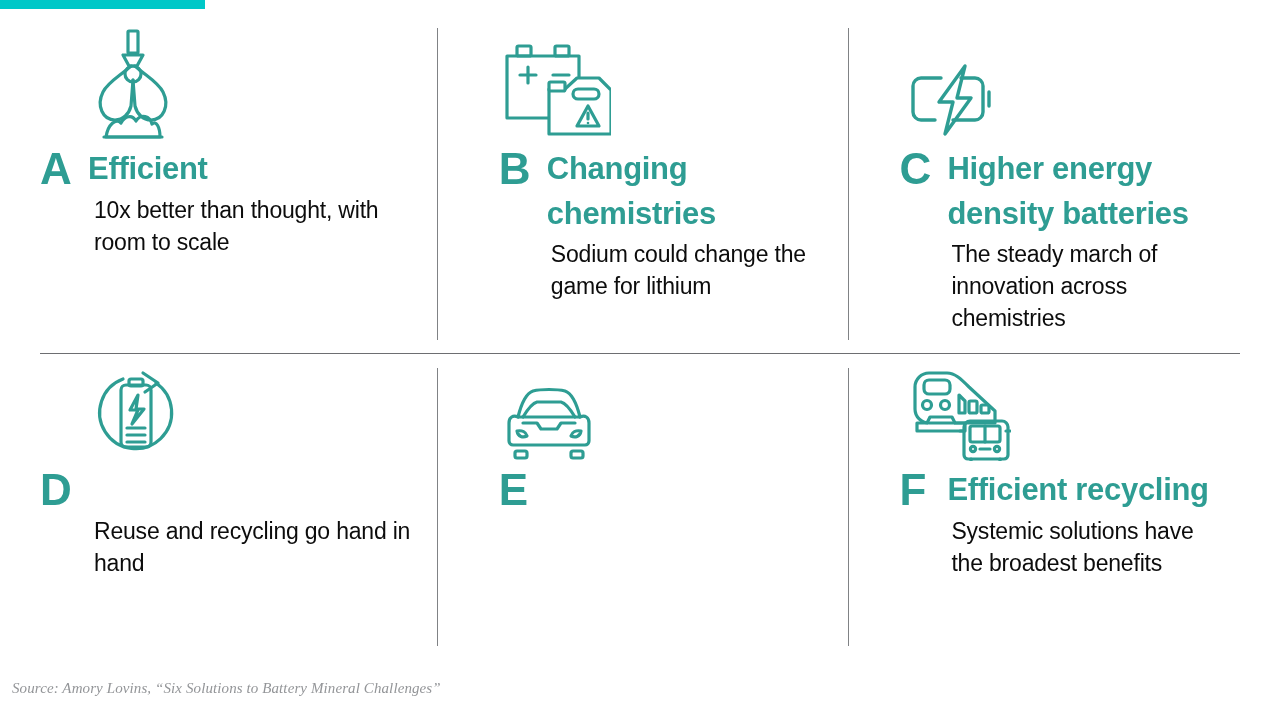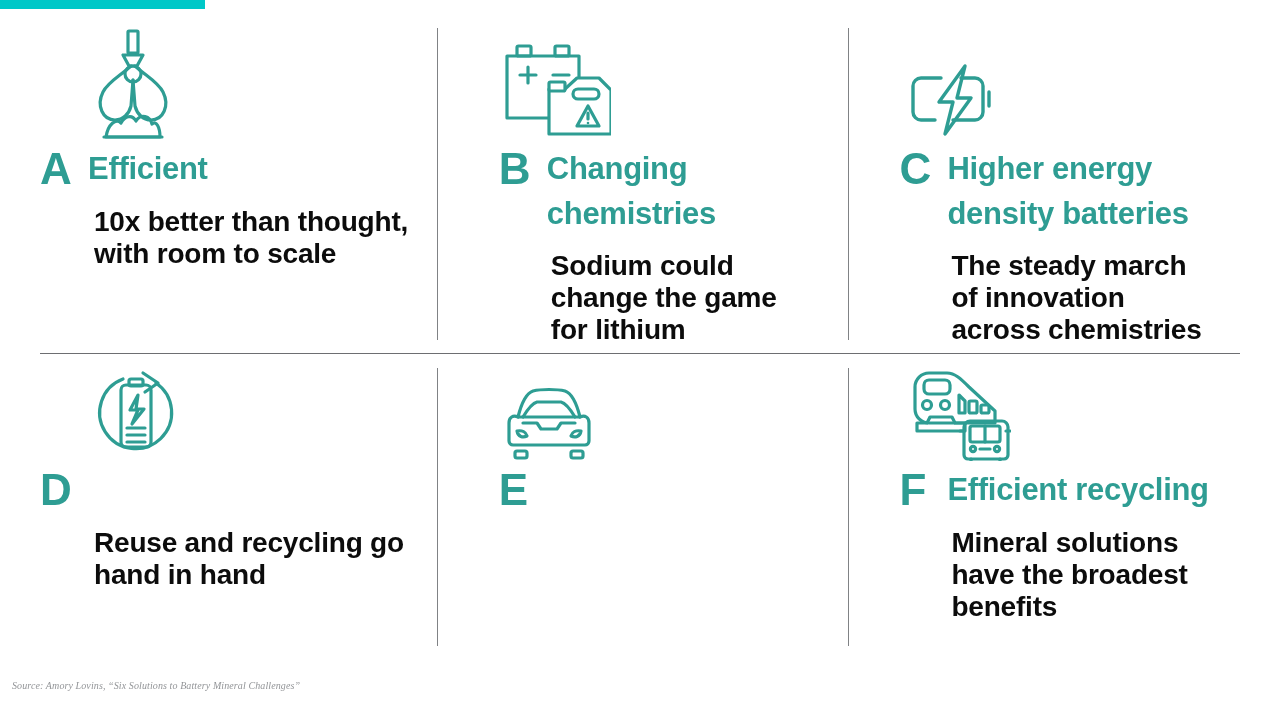--- a/index.html
+++ b/index.html
@@ -91,26 +91,26 @@
   .title {
     color: #2e9d93;
     font-size: 31px;
     font-weight: bold;
     line-height: 45px;
     letter-spacing: -0.3px;
   }
 
   .subtitle {
     color: #0c0c0c;
-    font-size: 28px;
-    font-weight: bold;
+    font-size: 23px;
+    font-weight: normal;
     line-height: 32px;
     letter-spacing: -0.2px;
     margin-left: 54px;
-    margin-top: 14px;
+    margin-top: 2px;
   }
   .panel-b .subtitle,
   .panel-c .subtitle,
   .panel-e .subtitle,
   .panel-f .subtitle { margin-left: 52px; }
 
   
   .v-div {
     position: absolute;
     width: 1px;
@@ -129,21 +129,21 @@
     height: 1px;
     background: #6d6e71;
   }
 
   
   .source {
     position: absolute;
     left: 12px;
     top: 680px;
     color: #939598;
-    font-size: 10px;
+    font-size: 15px;
     font-style: italic;
     font-family: "Liberation Serif", serif;
     letter-spacing: 0.1px;
   }
 </style>
 </head>
 <body>
 
 <div id="slide">
 
@@ -279,21 +279,21 @@
             <circle cx="90" cy="84" r="2.6"></circle>
             <line x1="73" y1="84" x2="83" y2="84"></line>
             <line x1="64" y1="94" x2="64" y2="96"></line>
             <line x1="93" y1="94" x2="93" y2="96"></line>
           </svg>
         </div>
         <div class="head">
           <span class="letter">F</span>
           <span class="title">Efficient recycling</span>
         </div>
-        <div class="subtitle">Mineral solutions have the broadest benefits</div>
+        <div class="subtitle">Systemic solutions have the broadest benefits</div>
       </div>
 
     </div>
   </div>
 
   <div class="source">Source: Amory Lovins, “Six Solutions to Battery Mineral Challenges”</div>
 
 </div>
 
 </body></html>

